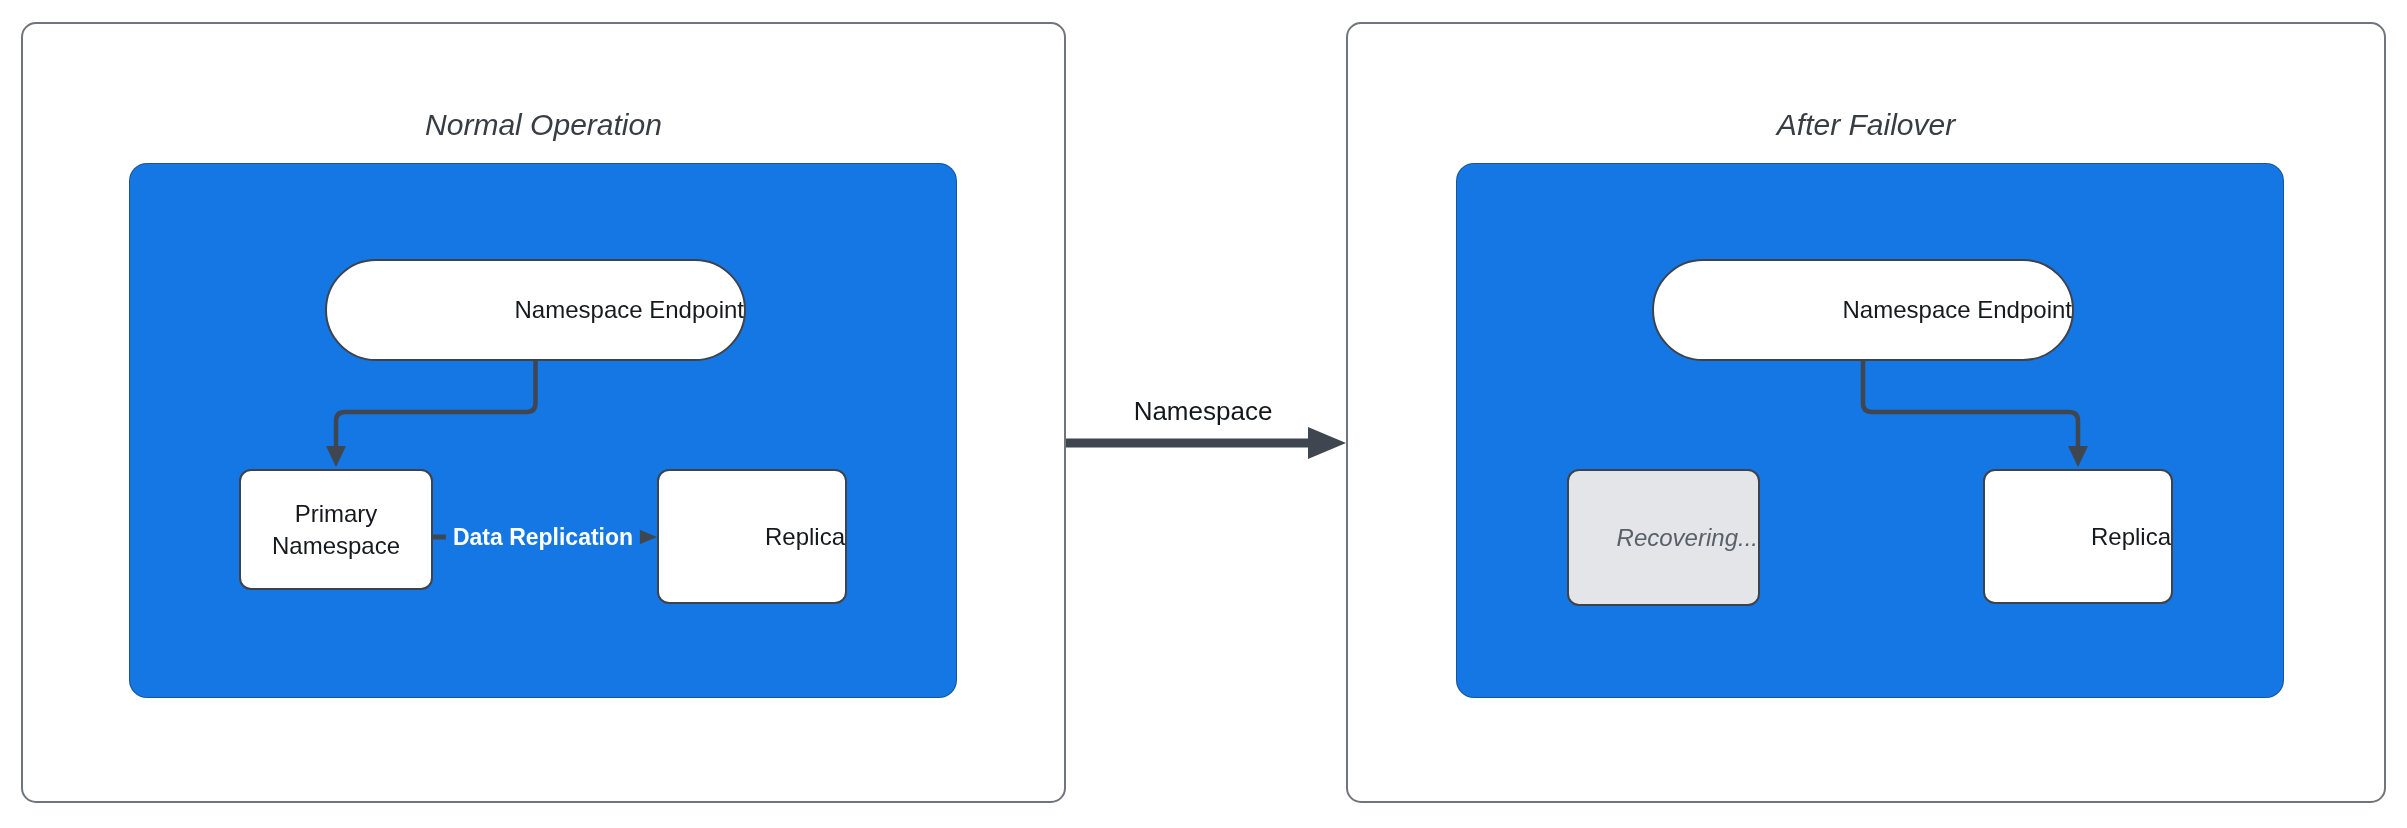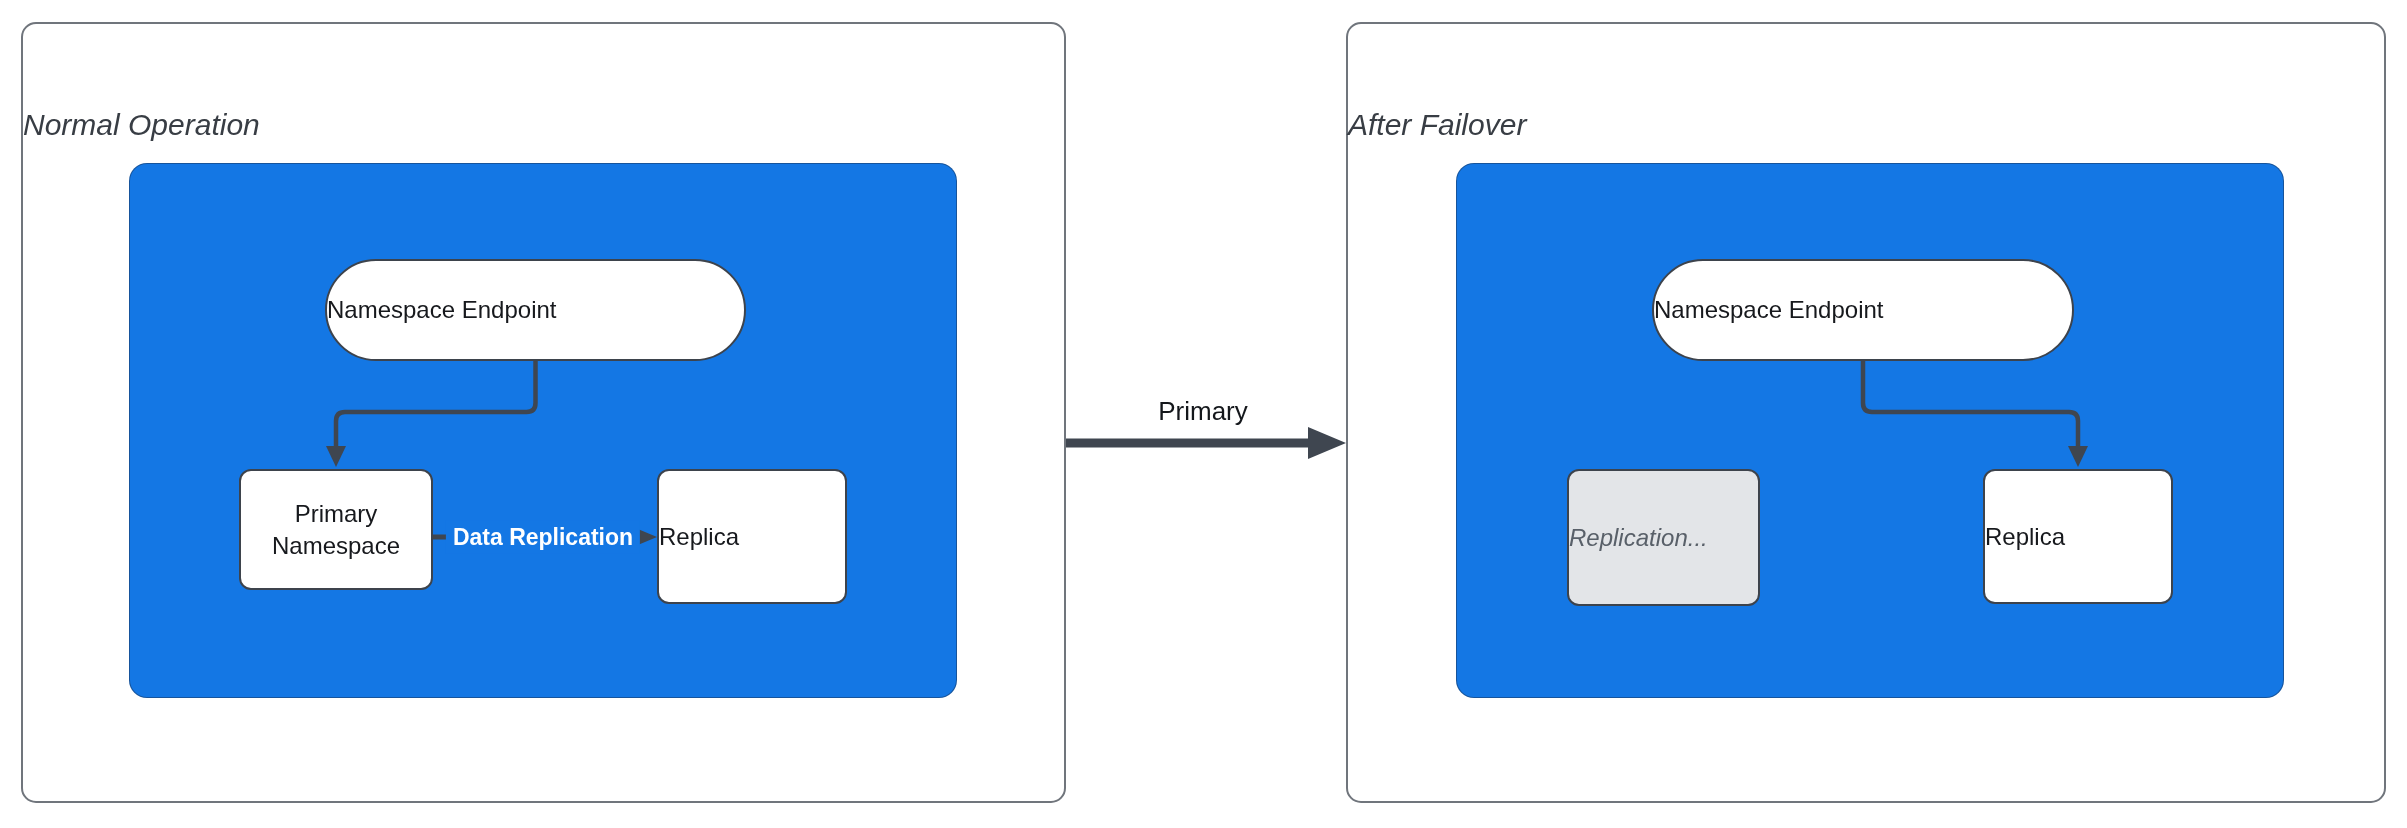--- a/index.html
+++ b/index.html
@@ -30,38 +30,39 @@
     border: 2px solid var(--panel-border);
     border-radius: 15px;
     background: var(--page-bg);
   }
   .panel-left  { left: 21px;   width: 1045px; }
   .panel-right { left: 1346px; width: 1040px; }
 
   .panel-title {
     position: absolute;
     top: 84px; left: 0; width: 100%;
+    text-align: center;
     font-size: 30px;
     font-style: italic;
     color: var(--title-text);
   }
 
   .blue-box {
     position: absolute;
     width: 828px; height: 535px; top: 163px;
     background: var(--blue);
     border: 1.5px solid rgba(25, 42, 68, 0.45);
     border-radius: 18px;
   }
   .blue-left  { left: 129px; }
   .blue-right { left: 1456px; }
 
   .node {
     position: absolute;
-    display: flex; align-items: center; justify-content: flex-start;
+    display: flex; align-items: center; justify-content: flex-end;
     text-align: center;
     background: var(--node-fill);
     border: 2px solid var(--node-border);
     color: var(--node-text);
     font-size: 24px;
     line-height: 1.3;
   }
   .stadium { border-radius: 999px; }
   .rect    { border-radius: 12px; }
 
@@ -131,21 +132,21 @@
 
   <div class="panel panel-right">
     <div class="panel-title">After Failover</div>
   </div>
   <div class="blue-box blue-right"></div>
 
   <div class="node stadium stadium-right">
     <span>Namespace Endpoint</span>
   </div>
   <div class="node rect node-recovering">
-    <span>Replication...</span>
+    <span>Recovering...</span>
   </div>
   <div class="node rect node-replica-right">
     <span>Replica</span>
   </div>
 
   <svg class="overlay" viewBox="0 0 2407 828" xmlns="http://www.w3.org/2000/svg">
 
     <g>
       <path class="edge-path" d="M 535.5 361 L 535.5 403 Q 535.5 412 526.5 412 L 345 412 Q 336 412 336 421 L 336 448"></path>
       <polygon class="edge-head" points="336,467 326,446 346,446"></polygon>
@@ -162,15 +163,15 @@
     </g>
 
     <g>
       <path class="thick-path" d="M 1066 443 L 1314 443"></path>
       <polygon class="edge-head" points="1346,443 1308,427 1308,459"></polygon>
     </g>
   </svg>
 
   <div class="edge-label" style="left:543px; top:537px;">Data Replication</div>
 
-  <div class="failover-label" style="left:1203px; top:396px;">Primary</div>
+  <div class="failover-label" style="left:1203px; top:396px;">Namespace</div>
 
 </div>
 
 </body></html>

